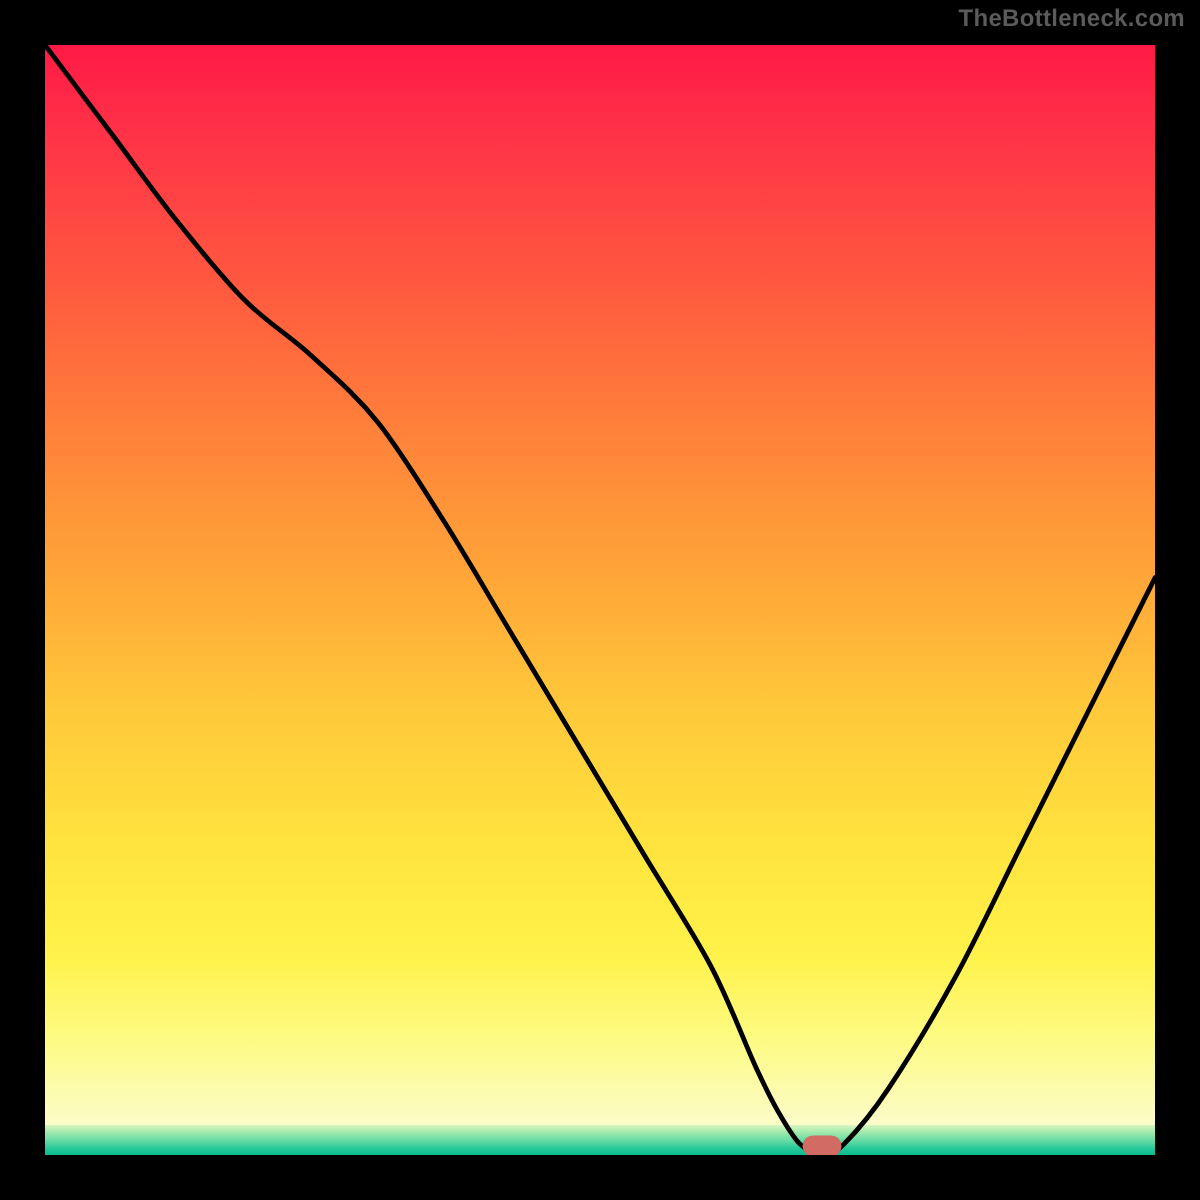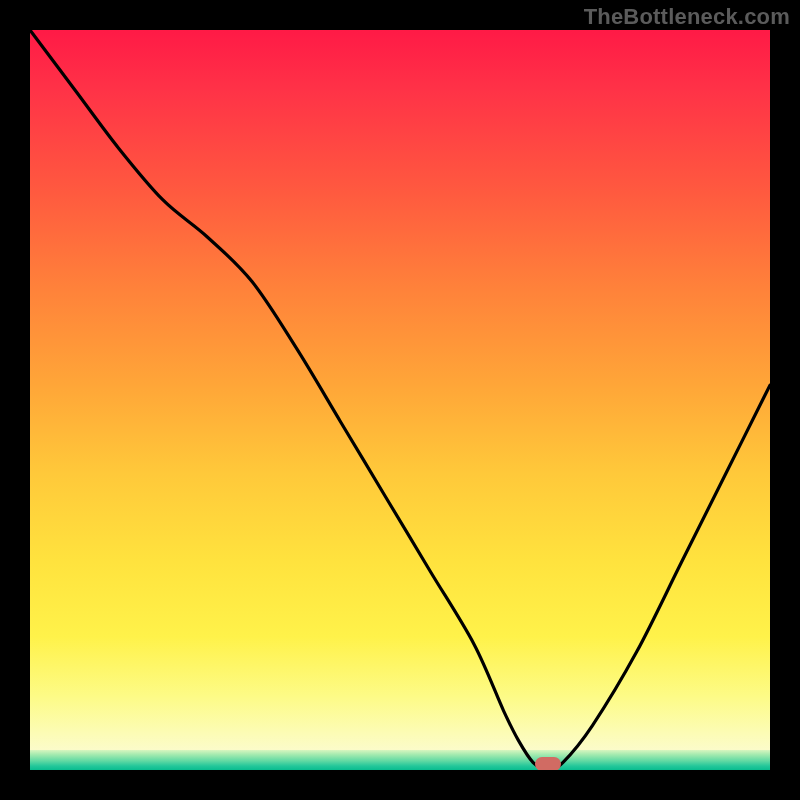--- a/index.html
+++ b/index.html
@@ -15,21 +15,21 @@
     position: relative;
     width: 800px;
     height: 800px;
     background: #000;
   }
   .watermark {
     position: absolute;
     top: 4px;
     right: 10px;
     color: #5b5b5b;
-    font-size: 22px;
+    font-size: 16px;
     font-weight: 600;
     letter-spacing: 0.2px;
     z-index: 5;
     user-select: none;
   }
   .plot-area {
     position: absolute;
     left: 30px;
     top: 30px;
     width: 740px;

